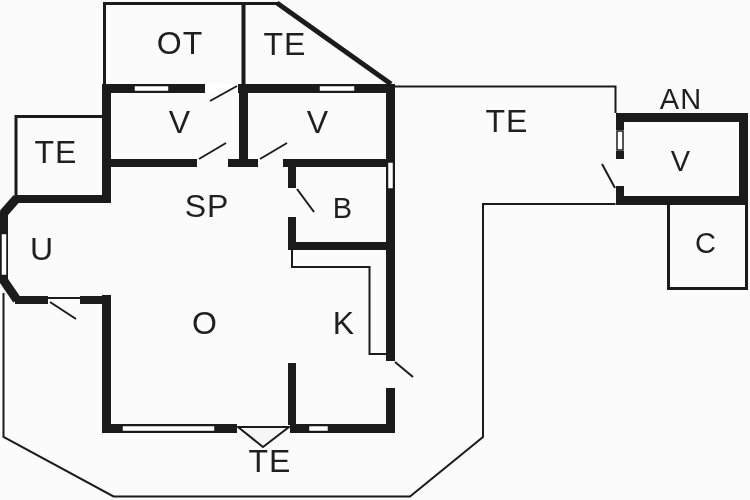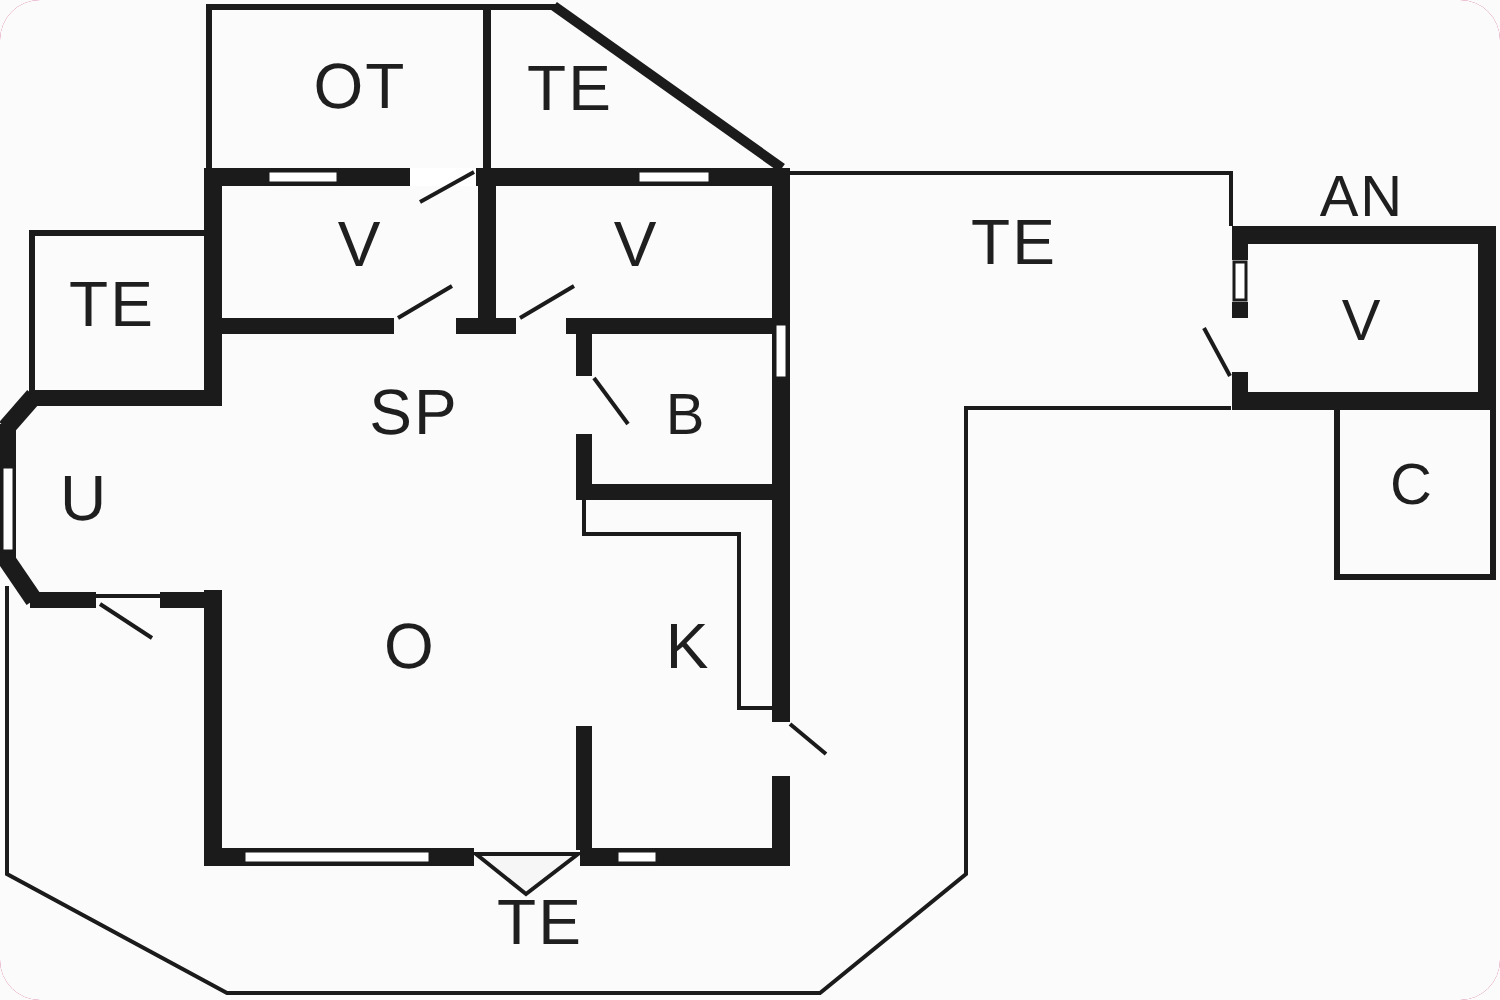--- a/index.html
+++ b/index.html
@@ -1,18 +1,18 @@
 <!DOCTYPE html>
 <html><head>
 <meta charset="utf-8">
 <style>
   html,body{margin:0;padding:0;background:#fbfbfb;}
   .stage{
     position:relative;width:750px;height:500px;overflow:hidden;
-    background:#be185d;font-family:"Liberation Sans",sans-serif;border-radius:20px;
+    background:#be185d;font-family:"Liberation Sans",sans-serif;
   }
   svg{position:absolute;left:0;top:0;}
   text.room-label{
     font-family:"Liberation Sans",sans-serif;
     font-size:32px;fill:#1f1f1f;letter-spacing:1px;
     text-anchor:middle;dominant-baseline:central;
   }
   text.room-label.sm{font-size:29px;}
 </style>
 </head>

